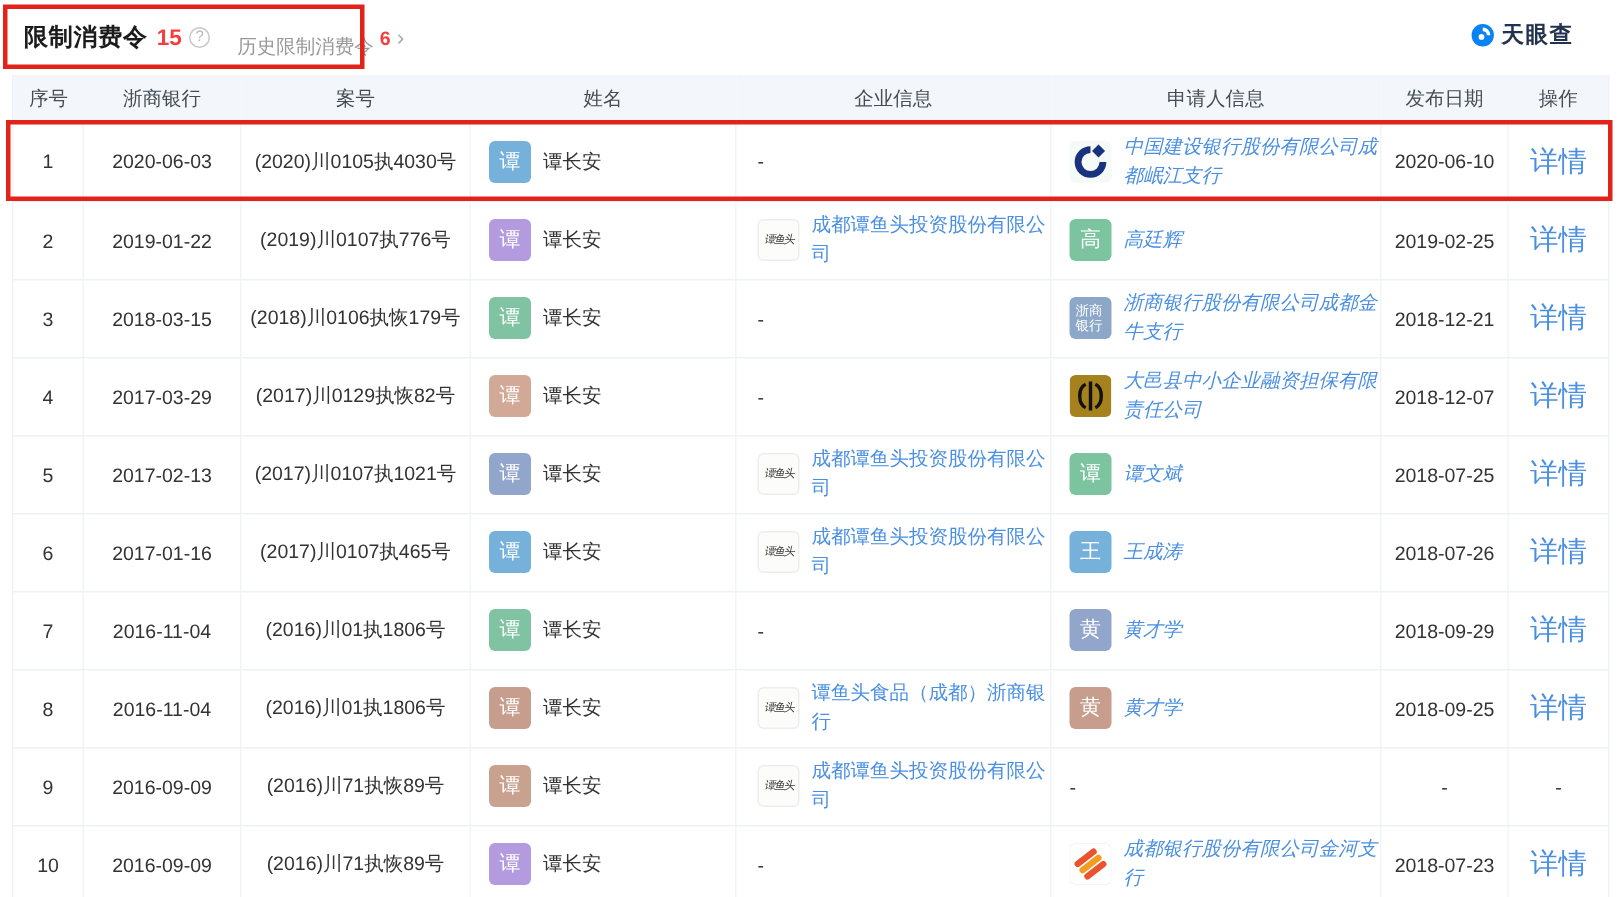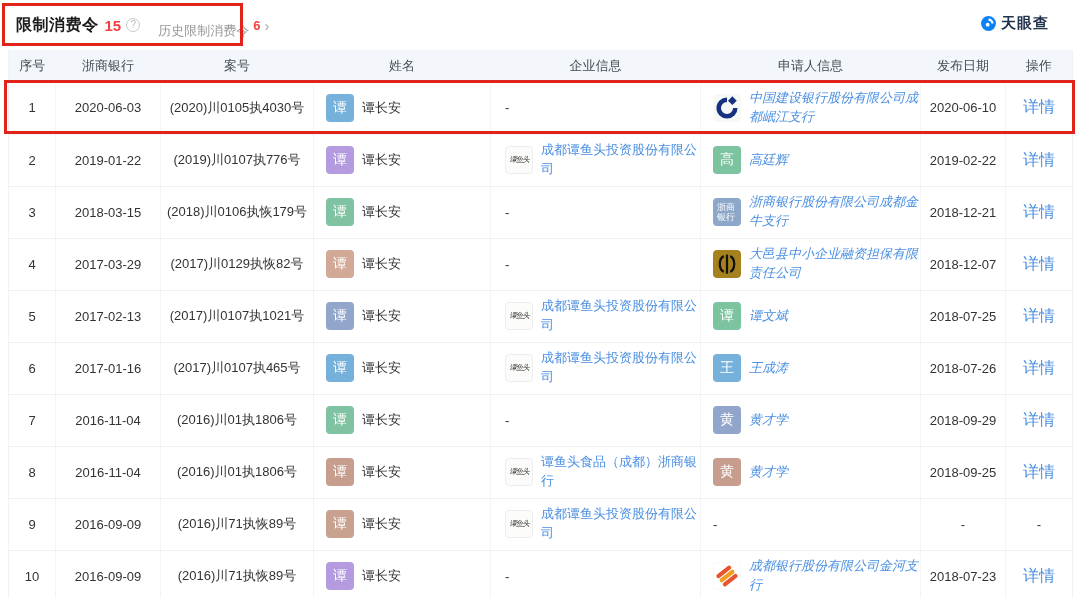--- a/index.html
+++ b/index.html
@@ -36,21 +36,21 @@
   td.c5 { padding-left:12px; }
   .dash { color:#333; }
 
   .entity { display:flex; align-items:center; gap:8px; }
   .avatar { width:28px; height:28px; min-width:28px; border-radius:4px; color:#fff; font-size:14px;
             display:inline-flex; align-items:center; justify-content:center; }
   .pname  { color:#333; font-size:13px; }
   .elink  { color:#4a8fe2; font-size:13px; line-height:1.45; text-decoration:none; display:block; cursor:pointer; }
   td.c4 .elink { max-width:158px; }
   td.c5 .elink { max-width:172px;font-style:italic; }
-  .dlink  { color:#4a8fe2; font-size:16px; text-decoration:none; cursor:pointer; }
+  .dlink  { color:#4a8fe2; font-size:19px; text-decoration:none; cursor:pointer; }
 
   .logo { width:28px; height:28px; min-width:28px; border-radius:4px; display:inline-flex;
           align-items:center; justify-content:center; overflow:hidden; background:#fff; }
   .logo.tyt { background:#fcfcfa; border:1px solid #ededed; }
   .logo.tyt .lgtxt { font-family:"DejaVu Serif","Liberation Serif",serif; font-style:italic;
                      font-size:7.5px; color:#3a3a3a; line-height:1; letter-spacing:-1px; white-space:nowrap; }
   .logo.zs  { background:#8ca7c7; }
   .logo.zs .lgtxt { color:#fff; font-size:9px; line-height:1.15; width:20px; text-align:left;
                     word-break:break-all; font-style:normal; }
   .logo.ccb { background:#f6faf7; }
@@ -154,21 +154,21 @@
                 </span>
                 <a class="elink">成都谭鱼头投资股份有限公司</a>
               </div>
             </td>
             <td class="c5">
               <div class="entity">
                 <span class="avatar" style="background:#7cc4a0">高</span>
                 <a class="elink">高廷辉</a>
               </div>
             </td>
-            <td class="c6">2019-02-22</td>
+            <td class="c6">2019-02-25</td>
             <td class="c7"><a class="dlink">详情</a></td>
           </tr>
           <tr>
             <td class="c0">3</td>
             <td class="c1">2018-03-15</td>
             <td class="c2">(2018)川0106执恢179号</td>
             <td class="c3">
               <div class="entity">
                 <span class="avatar" style="background:#80c3a2">谭</span>
                 <span class="pname">谭长安</span>

